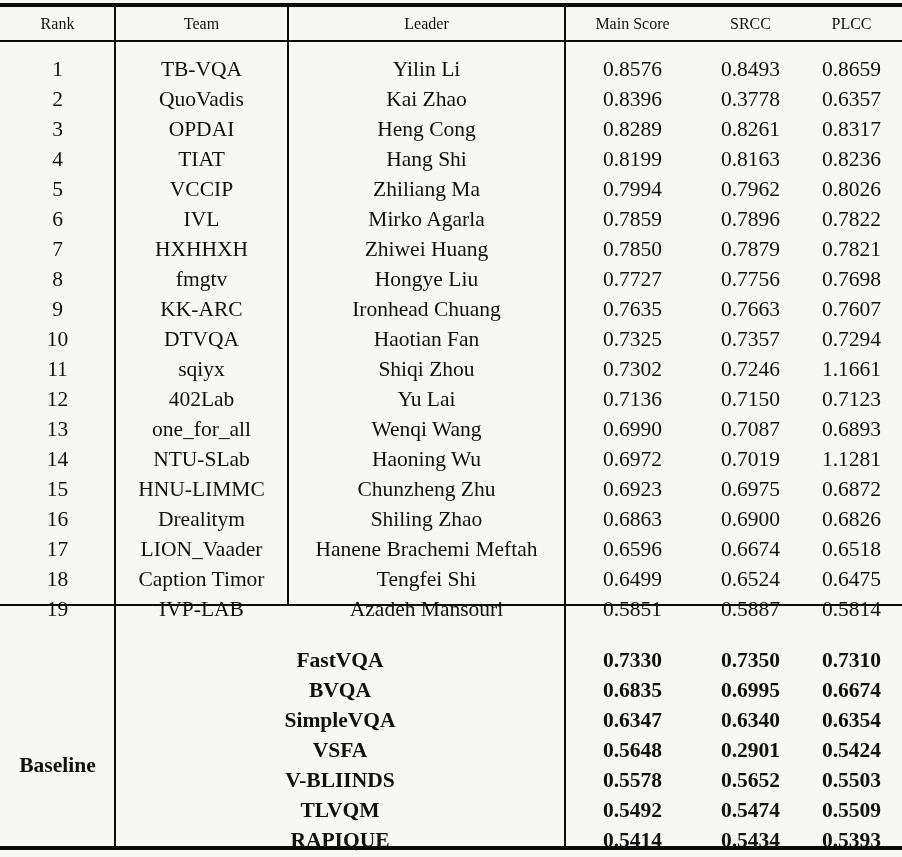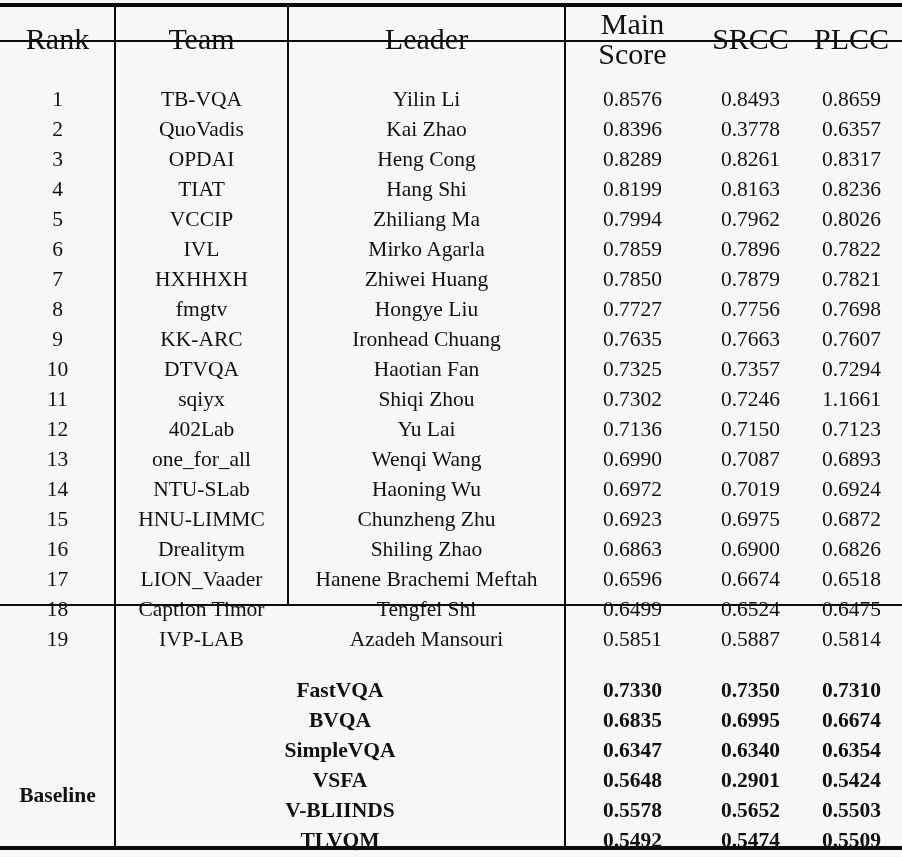--- a/index.html
+++ b/index.html
@@ -53,21 +53,21 @@
   col.c-srcc   { width: 101px; }
   col.c-plcc   { width: 101px; }
 
   
   tr.spacer-top td    { height: 9px; }
   tr.spacer-head td   { height: 7px; }
   tr.spacer-afterhead td { height: 9px; }
   tr.spacer-mid-a td  { height: 10px; }
   tr.spacer-mid-b td  { height: 11px; }
 
-  tr.header-row th { height: 30px; font-size: 30px; margin-top: 8px; }
+  tr.header-row th { height: 30px; font-size: 16px; margin-top: 8px; }
   tr.data-row td   { height: 30px; }
   tr.base-row td   { height: 30px; font-weight: bold; }
 
   
   .hrule {
     position: absolute;
     left: 0;
     width: 902px;
     background: #0b0b0b;
   }
@@ -242,21 +242,21 @@
           <td class="cell-num">0.6990</td>
           <td class="cell-num">0.7087</td>
           <td class="cell-num">0.6893</td>
         </tr>
         <tr class="data-row">
           <td class="cell-rank">14</td>
           <td class="cell-team">NTU-SLab</td>
           <td class="cell-leader">Haoning Wu</td>
           <td class="cell-num">0.6972</td>
           <td class="cell-num">0.7019</td>
-          <td class="cell-num">0.6924</td>
+          <td class="cell-num">1.1281</td>
         </tr>
         <tr class="data-row">
           <td class="cell-rank">15</td>
           <td class="cell-team">HNU-LIMMC</td>
           <td class="cell-leader">Chunzheng Zhu</td>
           <td class="cell-num">0.6923</td>
           <td class="cell-num">0.6975</td>
           <td class="cell-num">0.6872</td>
         </tr>
         <tr class="data-row">

